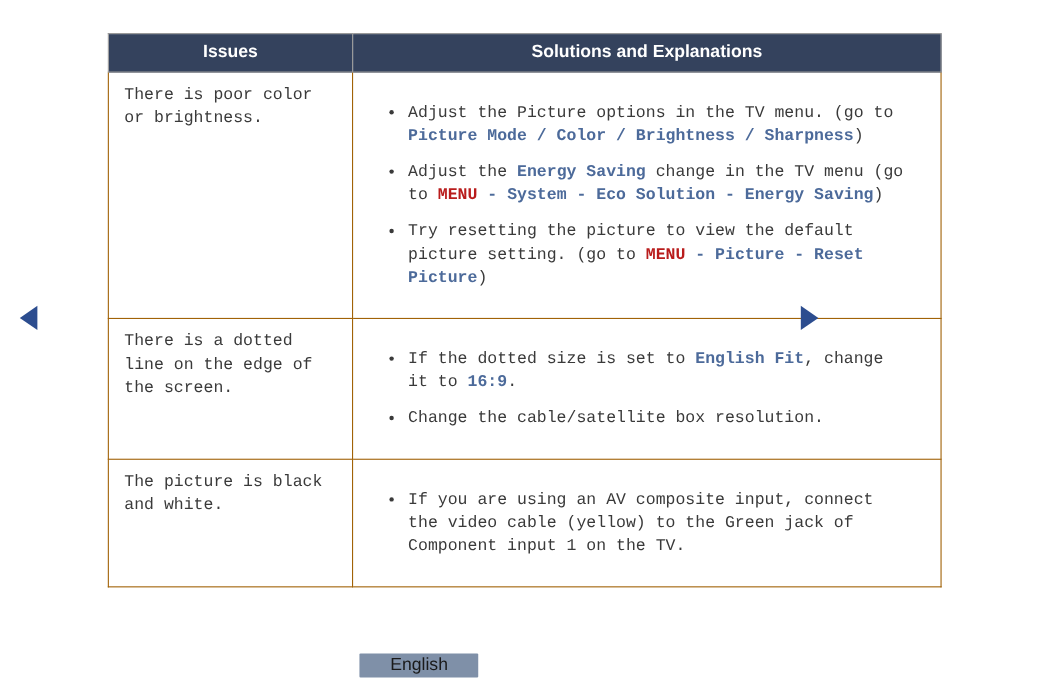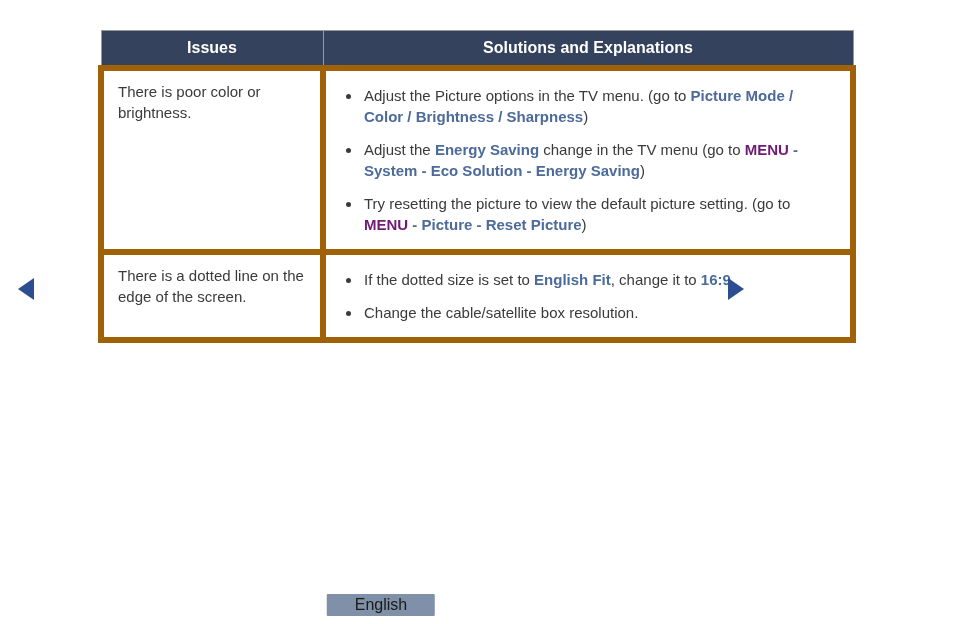--- a/index.html
+++ b/index.html
@@ -31,37 +31,38 @@
     background: #34425d;
     color: #ffffff;
     font-weight: bold;
     padding: 8px 10px;
     border: 1px solid #999;
     text-align: center;
     font-size: 16px;
   }
   th.col1 { width: 222px; }
   td {
-    border: 6px solid #a16207;
+    border: 1px solid #a16207;
     padding: 10px 14px 10px 14px;
     vertical-align: top;
     color: #3a3a3a;
     line-height: 1.4;
+    font-family: Liberation Mono, monospace;
   }
   td.issue-cell { width: 222px; }
   ul {
-    margin: 4px; padding: 0 0 0 18px;
+    margin: 16px; padding: 0 0 0 18px;
   }
   li {
     margin: 0 0 12px 0;
     padding-left: 2px;
   }
   li:last-child { margin-bottom: 0; }
   .hl { color: #4c6a9a; font-weight: bold; }
-  .bold { font-weight: bold; color: #701a75; }
+  .bold { font-weight: bold; color: #b91c1c; }
 
   .nav-arrow {
     position: absolute;
     top: 278px;
     width: 0; height: 0;
     border-top: 11px solid transparent;
     border-bottom: 11px solid transparent;
     cursor: pointer;
   }
   .nav-prev {
@@ -111,20 +112,28 @@
           </tr>
           <tr>
             <td class="issue-cell">There is a dotted line on the edge of the screen.</td>
             <td>
               <ul>
                 <li><span>If the dotted size is set to </span><span class="hl">English Fit</span><span>, change it to </span><span class="hl">16:9</span><span>.</span></li>
                 <li><span>Change the cable/satellite box resolution.</span></li>
               </ul>
             </td>
           </tr>
+          <tr>
+            <td class="issue-cell">The picture is black and white.</td>
+            <td>
+              <ul>
+                <li><span>If you are using an AV composite input, connect the video cable (yellow) to the Green jack of Component input 1 on the TV.</span></li>
+              </ul>
+            </td>
+          </tr>
         </tbody>
     </table>
   </div>
 
   <div class="nav-arrow nav-prev" title="Previous page"></div>
   <div class="nav-arrow nav-next" title="Next page"></div>
 
   <div class="lang-badge">English</div>
 </div>
 

